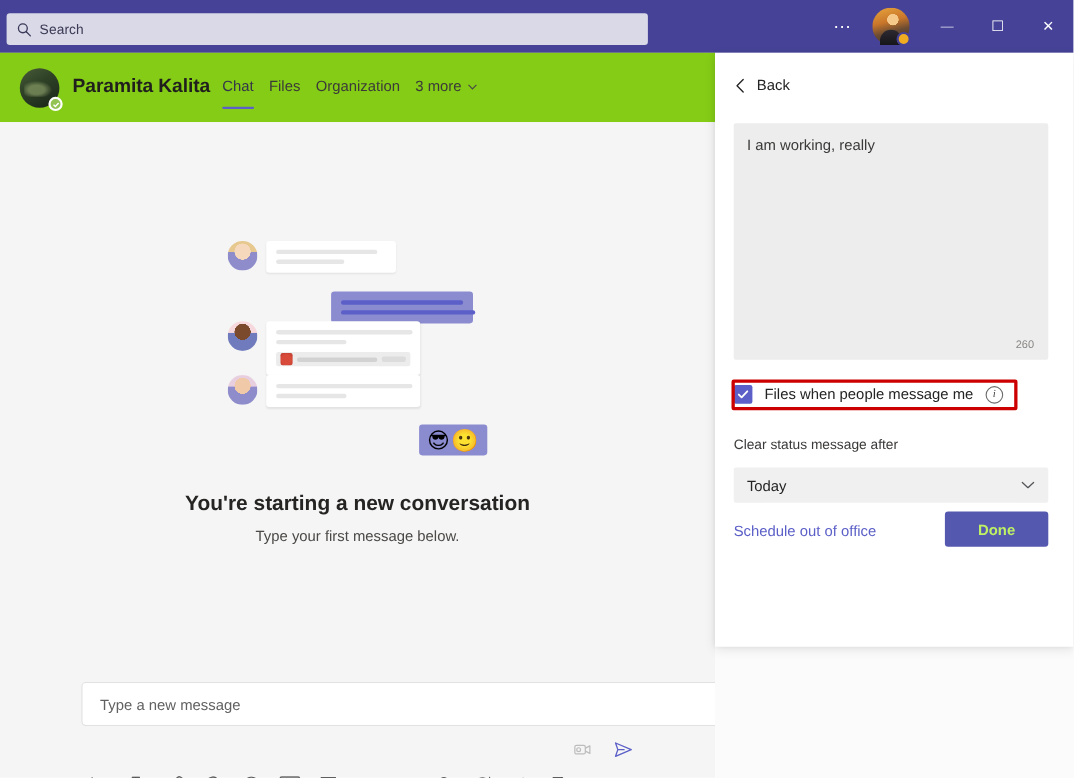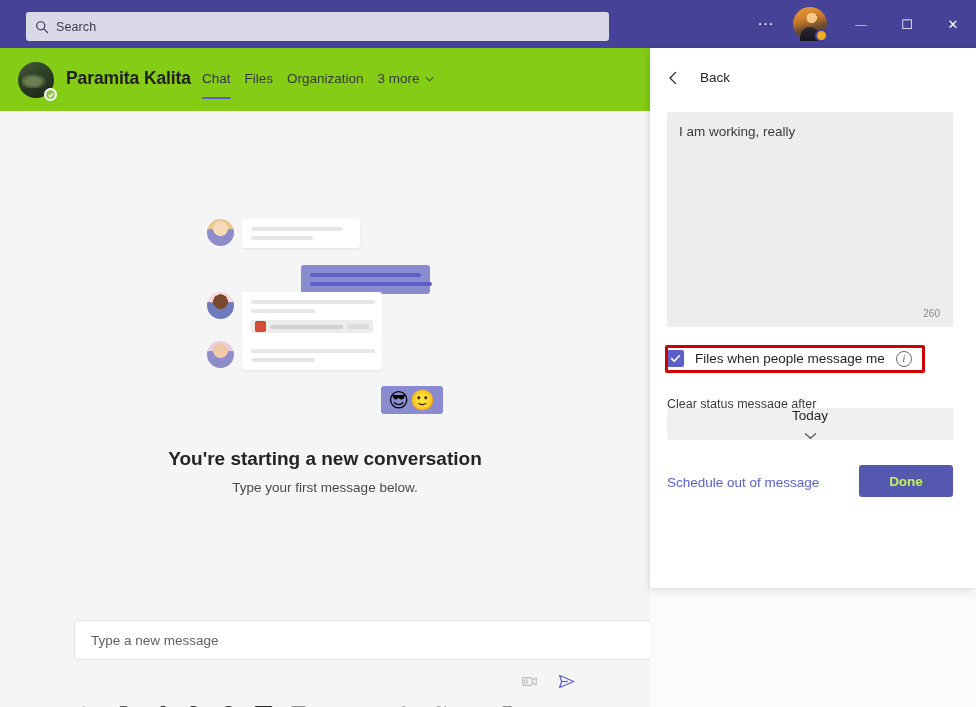--- a/index.html
+++ b/index.html
@@ -12,21 +12,21 @@
   #app { position: relative; width: 976px; height: 707px; background: #f5f5f5; }
 
   
   .titlebar {
     position: absolute; top: 0; left: 0; width: 976px; height: 48px;
     background: #464297; display: flex; align-items: center;
   }
   .search-box {
     position: absolute; left: 6px; top: 12px; width: 583px; height: 29px;
     background: #d9d9e8; border-radius: 3px;
-    display: flex; align-items: center; padding: 0 9px; gap: 7px; margin-left: 20px;
+    display: flex; align-items: center; padding: 0 9px; gap: 7px;
   }
   .search-box .s-ico { width: 14px; height: 14px; flex: 0 0 14px; color: #3b3a5a; }
   .search-placeholder { font-size: 12.5px; color: #3b3a54; letter-spacing: .1px; }
 
   .tb-right { position: absolute; right: 0; top: 0; height: 48px; display: flex; align-items: center; }
   .tb-btn {
     width: 46px; height: 48px; display: flex; align-items: center; justify-content: center;
     color: #ffffff;
   }
   .tb-dots { letter-spacing: 1px; font-size: 17px; line-height: 10px; padding-bottom: 8px; }
@@ -139,21 +139,21 @@
   }
   .dots-more { font-size: 17px; line-height: 8px; color: #2b2b2b; padding-bottom: 7px; }
   .compose-right { position: absolute; right: 74px; top: 54px; display: flex; align-items: center; gap: 17px; }
   .ti.muted { color: #bdbdbd; }
 
   
   .panel {
     position: absolute; left: 650px; top: 48px; width: 326px; height: 540px;
     background: #ffffff; box-shadow: 0 3px 10px rgba(0,0,0,.10), -1px 0 4px rgba(0,0,0,.05);
   }
-  .back-row { position: absolute; left: 18px; top: 22px; display: flex; align-items: center; gap: 22px; cursor: pointer; }
+  .back-row { position: absolute; left: 18px; top: 22px; display: flex; align-items: center; gap: 10px; cursor: pointer; }
   .back-chev { width: 10px; height: 14px; color: #242424; }
   .back-label { font-size: 13.5px; color: #242424; }
   .status-input {
     position: absolute; left: 17px; top: 64px; width: 286px; height: 215px;
     background: #ededed; border: none; border-radius: 2px;
   }
   .status-text { position: absolute; left: 12px; top: 12px; font-size: 13.5px; color: #3b3a39; }
   .char-count { position: absolute; right: 13px; bottom: 8px; font-size: 10px; color: #8a8886; }
 
   .check-row {
@@ -171,23 +171,23 @@
     display: flex; align-items: center; justify-content: center;
     font-size: 10px; color: #4a4a4a; font-family: "Liberation Serif", serif; font-style: italic;
     flex: 0 0 16px;
   }
   .hl-box {
     position: absolute; left: 15px; top: 297px; width: 260px; height: 28px;
     border: 3px solid #cc0000; border-radius: 2px; pointer-events: none;
   }
   .clear-label { position: absolute; left: 17px; top: 349px; font-size: 12.5px; color: #3b3a39; }
   .select-box {
-    position: absolute; left: 17px; top: 360px; width: 286px; height: 32px;
+    position: absolute; left: 17px; top: 377px; width: 286px; height: 32px;
     background: #f0f0f0; border-radius: 2px; display: flex; align-items: center;
-    padding: 0 12px; justify-content: space-between; cursor: pointer; flex-direction: column;
+    padding: 0 12px; justify-content: space-between; cursor: pointer;
   }
   .select-val { font-size: 13.5px; color: #242424; }
   .chev-dn { width: 13px; height: 8px; color: #55565a; }
   .ooo-link {
     position: absolute; left: 17px; top: 427px; font-size: 13.5px; color: #5b5fc7; cursor: pointer;
   }
   .done-btn {
     position: absolute; left: 209px; top: 417px; width: 94px; height: 32px;
     background: #5558af; color: #bef264; border: none; border-radius: 3px;
     font-size: 13.5px; font-weight: bold; cursor: pointer;
@@ -443,17 +443,17 @@
     <div class="hl-box"></div>
 
     <div class="clear-label">Clear status message after</div>
     <div class="select-box">
       <span class="select-val">Today</span>
       <svg class="chev-dn" viewBox="0 0 14 8" fill="none" stroke="currentColor" stroke-width="1.3" stroke-linecap="round" stroke-linejoin="round">
         <polyline points="1.5,1.5 7,6.5 12.5,1.5"></polyline>
       </svg>
     </div>
 
-    <div class="ooo-link">Schedule out of message</div>
+    <div class="ooo-link">Schedule out of office</div>
     <button class="done-btn">Done</button>
   </div>
 
 </div>
 
 </body></html>

